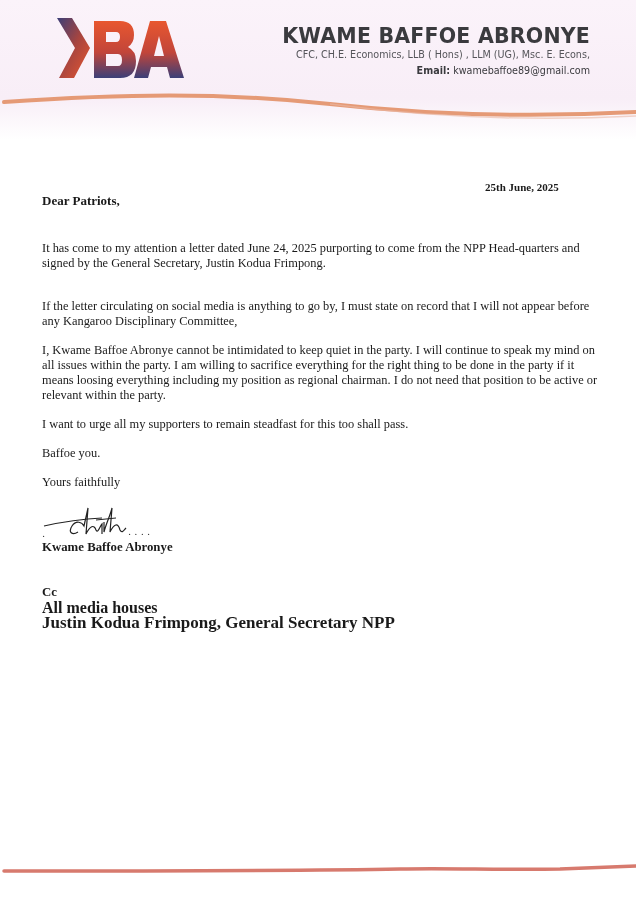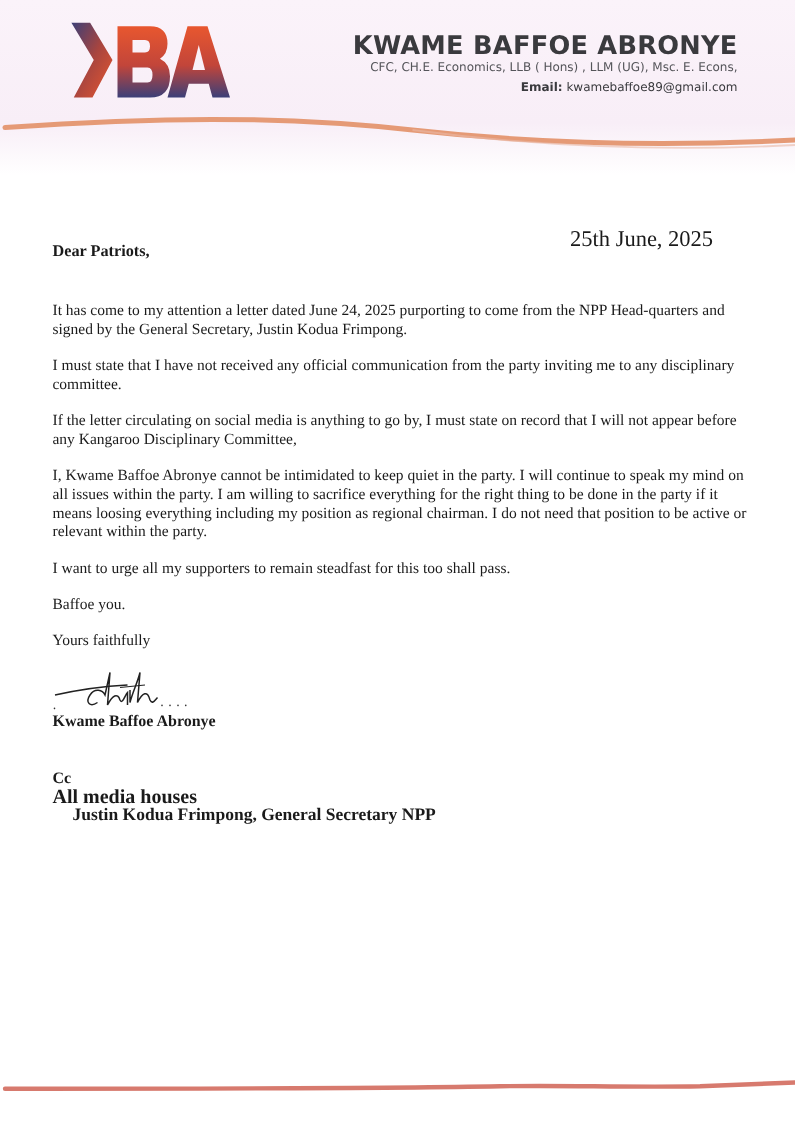--- a/index.html
+++ b/index.html
@@ -17,21 +17,21 @@
     .brand {
       position: absolute; right: 46px; top: 24px; text-align: right;
       font-family: "DejaVu Sans", "Liberation Sans", sans-serif;
     }
     .brand-name { font-size: 20.5px; font-weight: bold; color: #3a3a3e; letter-spacing: 0.2px; line-height: 24px; }
     .brand-line { font-size: 9.6px; color: #55555a; line-height: 14.5px; }
     .brand-email { font-size: 9.6px; color: #3a3a3e; line-height: 15px; }
     .brand-email b { font-weight: bold; }
     .swoosh { position: absolute; left: 0; top: 88px; width: 636px; height: 50px; }
     .date {
-      position: absolute; left: 456px; top: 181px; font-weight: normal; font-size: 18px;
+      position: absolute; left: 485px; top: 181px; font-weight: bold; font-size: 11px;
     }
     .content { position: absolute; left: 42px; top: 193px; width: 560px; font-size: 12.4px; line-height: 15px; }
     .greeting { font-weight: bold; font-size: 13px; margin: 0; }
     .para { margin: 0; }
     .sig-wrap { position: relative; height: 38px; margin-top: 12px; }
     .signature { position: absolute; left: 0; top: 0; width: 130px; height: 40px; }
     .bold { font-weight: bold; }
     .footer-line { position: absolute; left: 0; top: 862px; width: 636px; height: 16px; }
   </style>
 </head>
@@ -74,21 +74,20 @@
   </svg>
 </div>
 
 <div class="date">25th June, 2025</div>
 
 <div class="content">
   <p class="greeting">Dear Patriots,</p>
   <div style="height:33px"></div>
   <p class="para">It has come to my attention  a letter dated June 24, 2025 purporting to come from the NPP Head-quarters and signed by the General Secretary, Justin Kodua Frimpong.</p>
   <div style="height:14px"></div>
-  <p class="para">I must state that I have not received any official communication from the party inviting me to any disciplinary committee.</p>
   <div style="height:14px"></div>
   <p class="para">If the letter circulating on social media is anything to go by, I must state on record that I will not appear before any Kangaroo Disciplinary Committee,</p>
   <div style="height:14px"></div>
   <p class="para">I, Kwame Baffoe Abronye cannot be intimidated to keep quiet in the party. I will continue to speak my mind on all issues within the party. I am willing to sacrifice everything for the right thing to be done in the party if it means loosing everything including my position as regional chairman. I do not need that position to be active or relevant within the party.</p>
   <div style="height:14px"></div>
   <p class="para">I want to urge all my supporters to remain steadfast for this too shall pass.</p>
   <div style="height:14px"></div>
   <p class="para">Baffoe you.</p>
   <div style="height:14px"></div>
   <p class="para">Yours faithfully</p>
@@ -100,18 +99,18 @@
       <path d="M54,18 L74,16" stroke="#222" stroke-width="1" fill="none"></path>
       <text x="86" y="33" font-size="10" fill="#333" font-family="DejaVu Serif, serif">. . . .</text>
       <text x="0" y="35" font-size="10" fill="#333" font-family="DejaVu Serif, serif">.</text>
     </svg>
   </div>
   <p class="para bold" style="font-size:12.8px;">Kwame Baffoe Abronye</p>
 
   <div style="height:30px"></div>
   <p class="para bold" style="font-size:12.8px;">Cc</p>
   <p class="para bold" style="font-size:16px;">All media houses</p>
-  <p class="para bold" style="font-size:14px;margin-left:16px;">Justin Kodua Frimpong, General Secretary NPP</p>
+  <p class="para bold" style="font-size:17px;">Justin Kodua Frimpong, General Secretary NPP</p>
 </div>
 
 <svg class="footer-line" viewBox="0 0 636 16" preserveAspectRatio="none">
   <path d="M4,9 C150,9 300,9 400,7 C450,6 500,8 560,7 C590,6 615,5 636,4" stroke="#d77a6e" stroke-width="3.5" fill="none" stroke-linecap="round"></path>
 </svg>
 
 </body></html>

